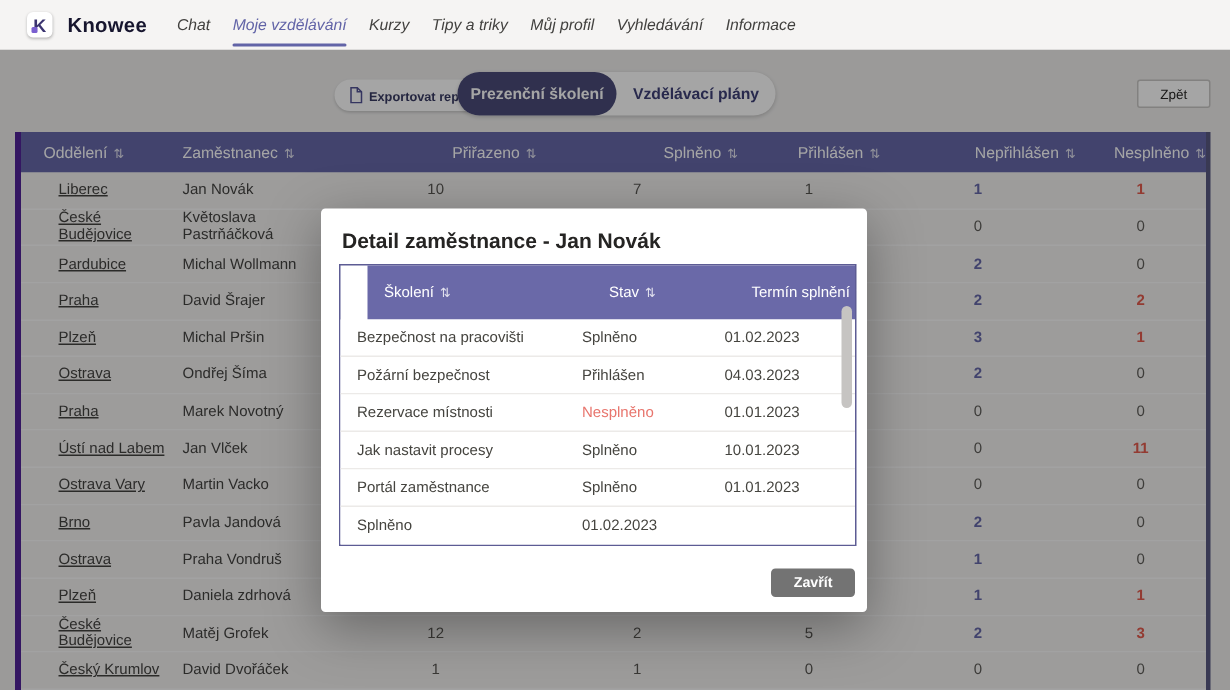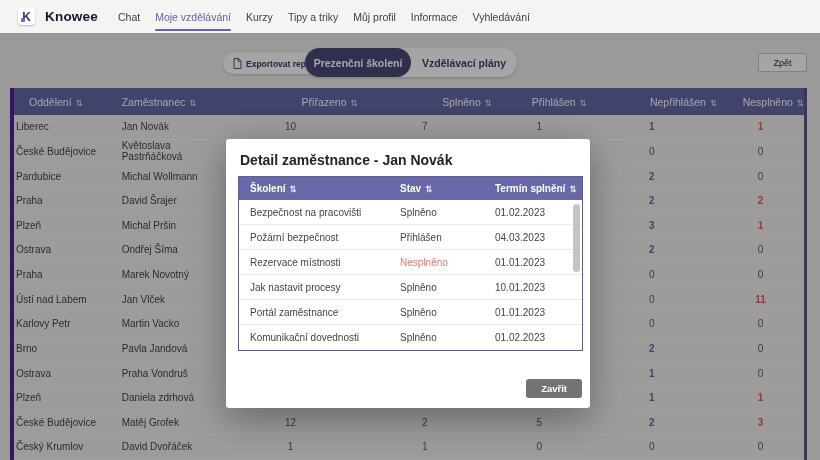--- a/index.html
+++ b/index.html
@@ -26,21 +26,21 @@
     font-size: 12px; font-weight: bold; color: #3b3470; line-height: 1;
   }
   .logo-box .k-dot {
     position: absolute; left: 3px; bottom: 3px; width: 4px; height: 4px;
     background: #7a5fd0; border-radius: 1px;
   }
   .brand {
     font-size: 13.5px; font-weight: bold; color: #16152e;
     letter-spacing: .2px; margin-right: 20px;
   }
-  .nav-items { display: flex; height: 100%; }
+  .nav-items { display: flex; height: 100%; font-style: italic; }
   .nav-item {
     font-size: 10.5px; color: #42413f; margin-right: 15px; cursor: pointer;
     height: 100%; display: flex; align-items: center; position: relative;
     white-space: nowrap;
   }
   .nav-item.active { color: #6264a7; }
   .nav-item.active::after {
     content: ""; position: absolute; left: 0; right: 0; bottom: 2px;
     height: 2px; background: #6264a7; border-radius: 1px;
   }
@@ -90,48 +90,49 @@
   .th.c1 { padding-left: 5px; }
   .sort-ic { font-size: 8.5px; opacity: .8; margin-left: 4px; }
   .trow {
     display: grid; grid-template-columns: 13% 13.5% 17% 17% 12% 16.5% 11%;
     height: 24.64px; align-items: center; background: #f2f1f0;
     border-bottom: 1px solid #fbfafa; font-size: 10px; color: #3f3e3c;
     cursor: pointer;
   }
   .td { text-align: center; color: #55534f; }
   .td.left { text-align: left; }
-  .td.c0 { padding-left: 2px; color: #3f3e3c; }
+  .td.c0 { padding-left: 25px; color: #3f3e3c; text-decoration: underline; }
   .td.c1 { padding-left: 5px; color: #3f3e3c; }
   .v-accent { color: #6264a7; font-weight: bold; }
   .v-red    { color: #e25749; font-weight: bold; }
   .v-zero   { color: #5b5955; }
 
   
   .overlay {
     position: absolute; left: 0; top: 33px; right: 0; bottom: 0;
     background: rgba(12,12,12,.37); z-index: 5;
   }
 
   
   .modal {
-    position: absolute; left: 226px; top: 139px; width: 364px; height: 269px;
+    position: absolute; left: 214px; top: 139px; width: 364px; height: 269px;
     background: #ffffff; border-radius: 3px; z-index: 10;
     box-shadow: 0 10px 36px rgba(0,0,0,.35);
     padding: 12px 7px 0 12px;
   }
   .modal-title {
     font-size: 14px; font-weight: bold; color: #252423;
     margin: 1px 0 8px 2px;
   }
   .modal-table { border: 1px solid #5d5c94; position: relative; width: 345px; }
   .mhead {
-    display: grid; grid-template-columns: 150px 95px 1fr; height: 23px;
+    display: grid; grid-template-columns: 150px 95px 1fr; height: 36px;
     background: #6a69a8; color: #fff; align-items: center; font-size: 10px;
-    font-weight: bold;
+    font-weight: normal;
+    margin-left: 18px;
   }
   .mth { padding-left: 11px; cursor: pointer; white-space: nowrap; }
   .mrow {
     display: grid; grid-template-columns: 150px 95px 1fr; height: 25px;
     align-items: center; font-size: 10px; color: #45443f;
     border-bottom: 1px solid #eceae8; background: #fff;
   }
   .mrow:last-child { border-bottom: none; }
   .mtd { padding-left: 11px; white-space: nowrap; }
   .st-red  { color: #e8756d; }
@@ -155,22 +156,22 @@
     <span class="k-dot"></span>
     <span class="k">K</span>
   </div>
   <div class="brand">Knowee</div>
   <div class="nav-items">
       <div class="nav-item">Chat</div>
       <div class="nav-item active">Moje vzdělávání</div>
       <div class="nav-item">Kurzy</div>
       <div class="nav-item">Tipy a triky</div>
       <div class="nav-item">Můj profil</div>
+      <div class="nav-item">Vyhledávání</div>
       <div class="nav-item">Informace</div>
-      <div class="nav-item">Vyhledávání</div>
     </div>
 </div>
 
 <div class="btn-export">
   <svg width="9" height="11" viewBox="0 0 9 11">
     <path d="M1 0.5 H5.2 L8 3.2 V10.5 H1 Z" fill="none" stroke="#4e4f92" stroke-width="1"></path>
     <path d="M5.2 0.5 V3.2 H8" fill="none" stroke="#4e4f92" stroke-width="1"></path>
   </svg>
   <span>Exportovat report</span>
 </div>
@@ -259,21 +260,21 @@
       <div class="trow">
         <div class="td left c0">Ústí nad Labem</div>
         <div class="td left c1">Jan Vlček</div>
         <div class="td"></div>
         <div class="td"></div>
         <div class="td"></div>
         <div class="td v-zero">0</div>
         <div class="td v-red">11</div>
       </div>
       <div class="trow">
-        <div class="td left c0">Karlovy Petr</div>
+        <div class="td left c0">Ostrava Vary</div>
         <div class="td left c1">Martin Vacko</div>
         <div class="td"></div>
         <div class="td"></div>
         <div class="td"></div>
         <div class="td v-zero">0</div>
         <div class="td v-zero">0</div>
       </div>
       <div class="trow">
         <div class="td left c0">Brno</div>
         <div class="td left c1">Pavla Jandová</div>
@@ -352,21 +353,20 @@
           <div class="mtd">Jak nastavit procesy</div>
           <div class="mtd">Splněno</div>
           <div class="mtd">10.01.2023</div>
         </div>
         <div class="mrow">
           <div class="mtd">Portál zaměstnance</div>
           <div class="mtd">Splněno</div>
           <div class="mtd">01.01.2023</div>
         </div>
         <div class="mrow">
-          <div class="mtd">Komunikační dovednosti</div>
           <div class="mtd">Splněno</div>
           <div class="mtd">01.02.2023</div>
         </div>
       </div>
     <div class="mscroll"></div>
   </div>
   <div class="btn-close">Zavřít</div>
 </div>
 
 </body></html>

